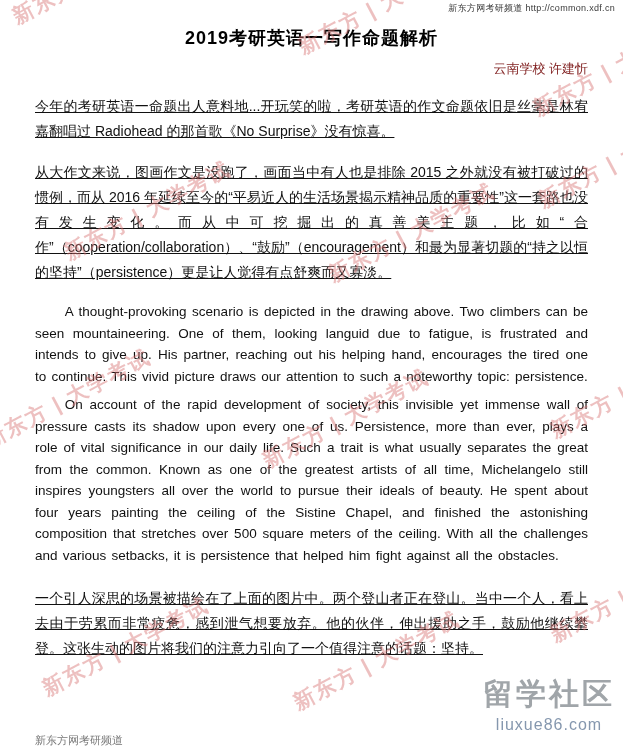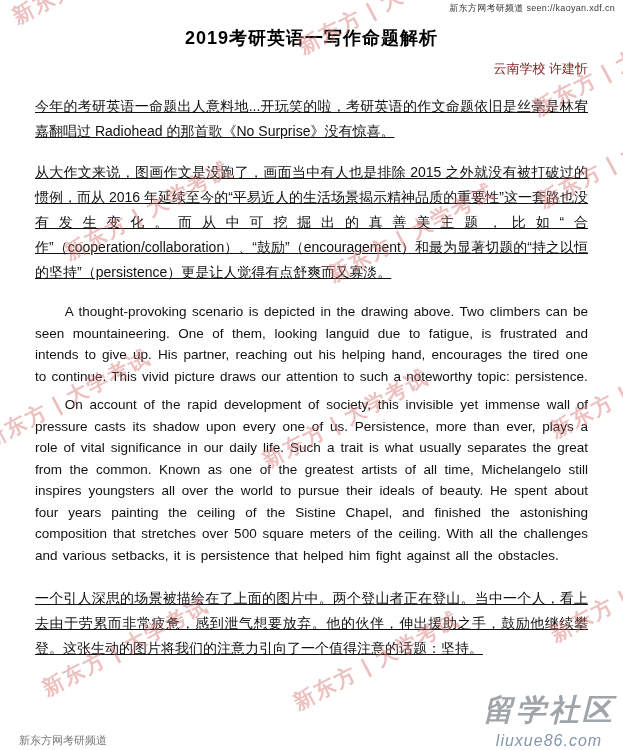--- a/index.html
+++ b/index.html
@@ -59,45 +59,45 @@
   .wm:nth-child(5)  { top:262px; left:330px; }
   .wm:nth-child(6)  { top:188px; left:540px; }
   .wm:nth-child(7)  { top:428px; left:-14px; }
   .wm:nth-child(8)  { top:448px; left:264px; }
   .wm:nth-child(9)  { top:418px; left:552px; }
   .wm:nth-child(10) { top:676px; left:44px; }
   .wm:nth-child(11) { top:690px; left:295px; }
   .wm:nth-child(12) { top:622px; left:552px; }
 
   .stamp {
-    position:absolute; right:8px; bottom:0; z-index:5;
-    text-align:center; pointer-events:none;font-style:italic;
+    position:absolute; right:8px; bottom:16px; z-index:5;
+    text-align:center; pointer-events:none;
   }
   .stamp-main {
     font-size:30px; font-weight:bold; letter-spacing:3px;
     color:rgba(150,155,160,0.9);
   }
   .stamp-sub {
     margin-top:1px; font-size:16px; letter-spacing:1px;
     color:rgba(120,140,165,0.9);
   }
 
   .footer-source {
-    position:absolute; left:19px; bottom:2px; z-index:6;
+    position:absolute; left:35px; bottom:2px; z-index:6;
     font-size:11px; color:#777; background:rgba(255,255,255,0.6);
     padding-right:6px;
     margin-top:37px;
   }
 </style>
 </head>
 <body>
 
 <div class="page">
 
-  <div class="header-source">新东方网考研频道 seen://kaoyan.xdf.cn</div>
+  <div class="header-source">新东方网考研频道 http://common.xdf.cn</div>
 
   <div class="content">
     <h1 class="title">2019考研英语一写作命题解析</h1>
     <div class="byline">云南学校 许建忻</div>
 
     <p class="cn">今年的考研英语一命题出人意料地...开玩笑的啦，考研英语的作文命题依旧是丝毫是林宥嘉翻唱过 Radiohead 的那首歌《No Surprise》没有惊喜。</p>
     <p class="cn">从大作文来说，图画作文是没跑了，画面当中有人也是排除 2015 之外就没有被打破过的惯例，而从 2016 年延续至今的“平易近人的生活场景揭示精神品质的重要性”这一套路也没有发生变化。而从中可挖掘出的真善美主题，比如“合作”（cooperation/collaboration）、“鼓励”（encouragement）和最为显著切题的“持之以恒的坚持”（persistence）更是让人觉得有点舒爽而又寡淡。</p>
 
     <p class="en first">A thought-provoking scenario is depicted in the drawing above. Two climbers can be seen mountaineering. One of them, looking languid due to fatigue, is frustrated and intends to give up. His partner, reaching out his helping hand, encourages the tired one to continue. This vivid picture draws our attention to such a noteworthy topic: persistence.</p>
     <p class="en">On account of the rapid development of society, this invisible yet immense wall of pressure casts its shadow upon every one of us. Persistence, more than ever, plays a role of vital significance in our daily life. Such a trait is what usually separates the great from the common. Known as one of the greatest artists of all time, Michelangelo still inspires youngsters all over the world to pursue their ideals of beauty. He spent about four years painting the ceiling of the Sistine Chapel, and finished the astonishing composition that stretches over 500 square meters of the ceiling. With all the challenges and various setbacks, it is persistence that helped him fight against all the obstacles.</p>

